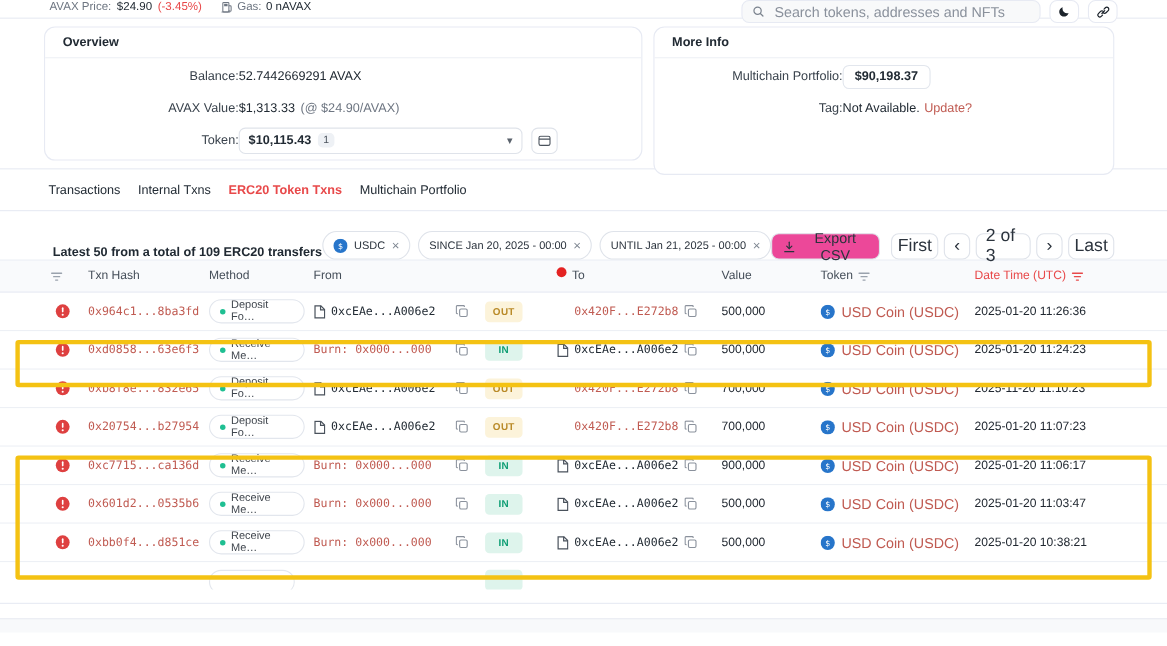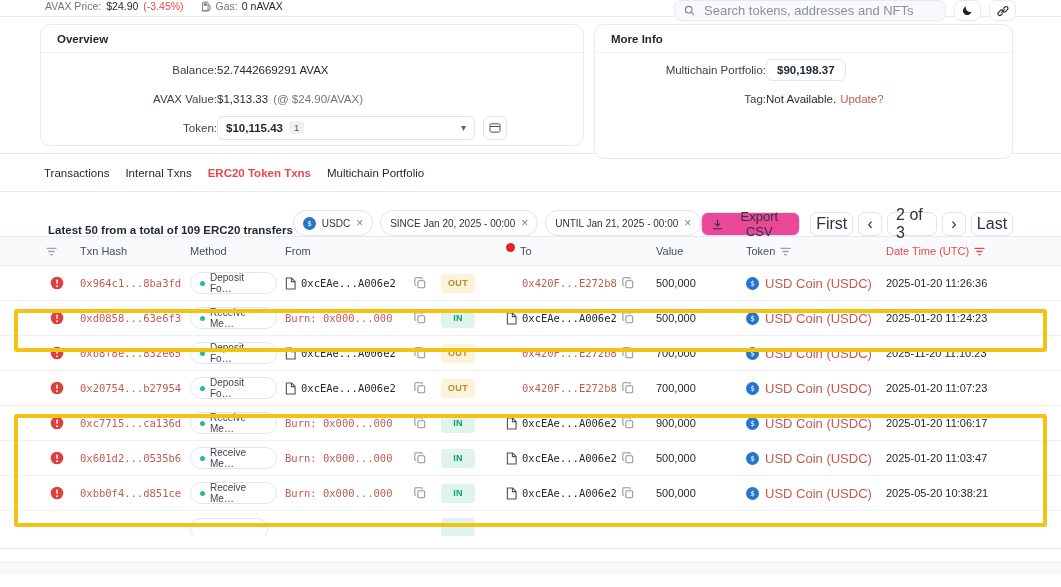--- a/index.html
+++ b/index.html
@@ -797,21 +797,21 @@
       <span class="cell value-cell pad8">500,000</span>
       <span class="cell token-cell pad8">
         <span class="usdc-icon">
             <svg width="13" height="13" viewBox="0 0 16 16">
               <circle cx="8" cy="8" r="8" fill="#2775ca"></circle>
               <text x="8" y="11.5" text-anchor="middle" font-size="9" font-family="DejaVu Sans, sans-serif" fill="#fff">$</text>
             </svg>
           </span>
         <a class="link">USD Coin (USDC)</a>
       </span>
-      <span class="cell date-cell pad8">2025-05-20 10:38:21</span>
+      <span class="cell date-cell pad8">2025-01-20 10:38:21</span>
     </div>
       <div class="trow row dir-in partial">
       <span class="cell c-status-cell">
         
       </span>
       <a class="cell hash mono link"></a>
       <span class="cell">
         <span class="method-pill">
             <span></span>
           </span>

